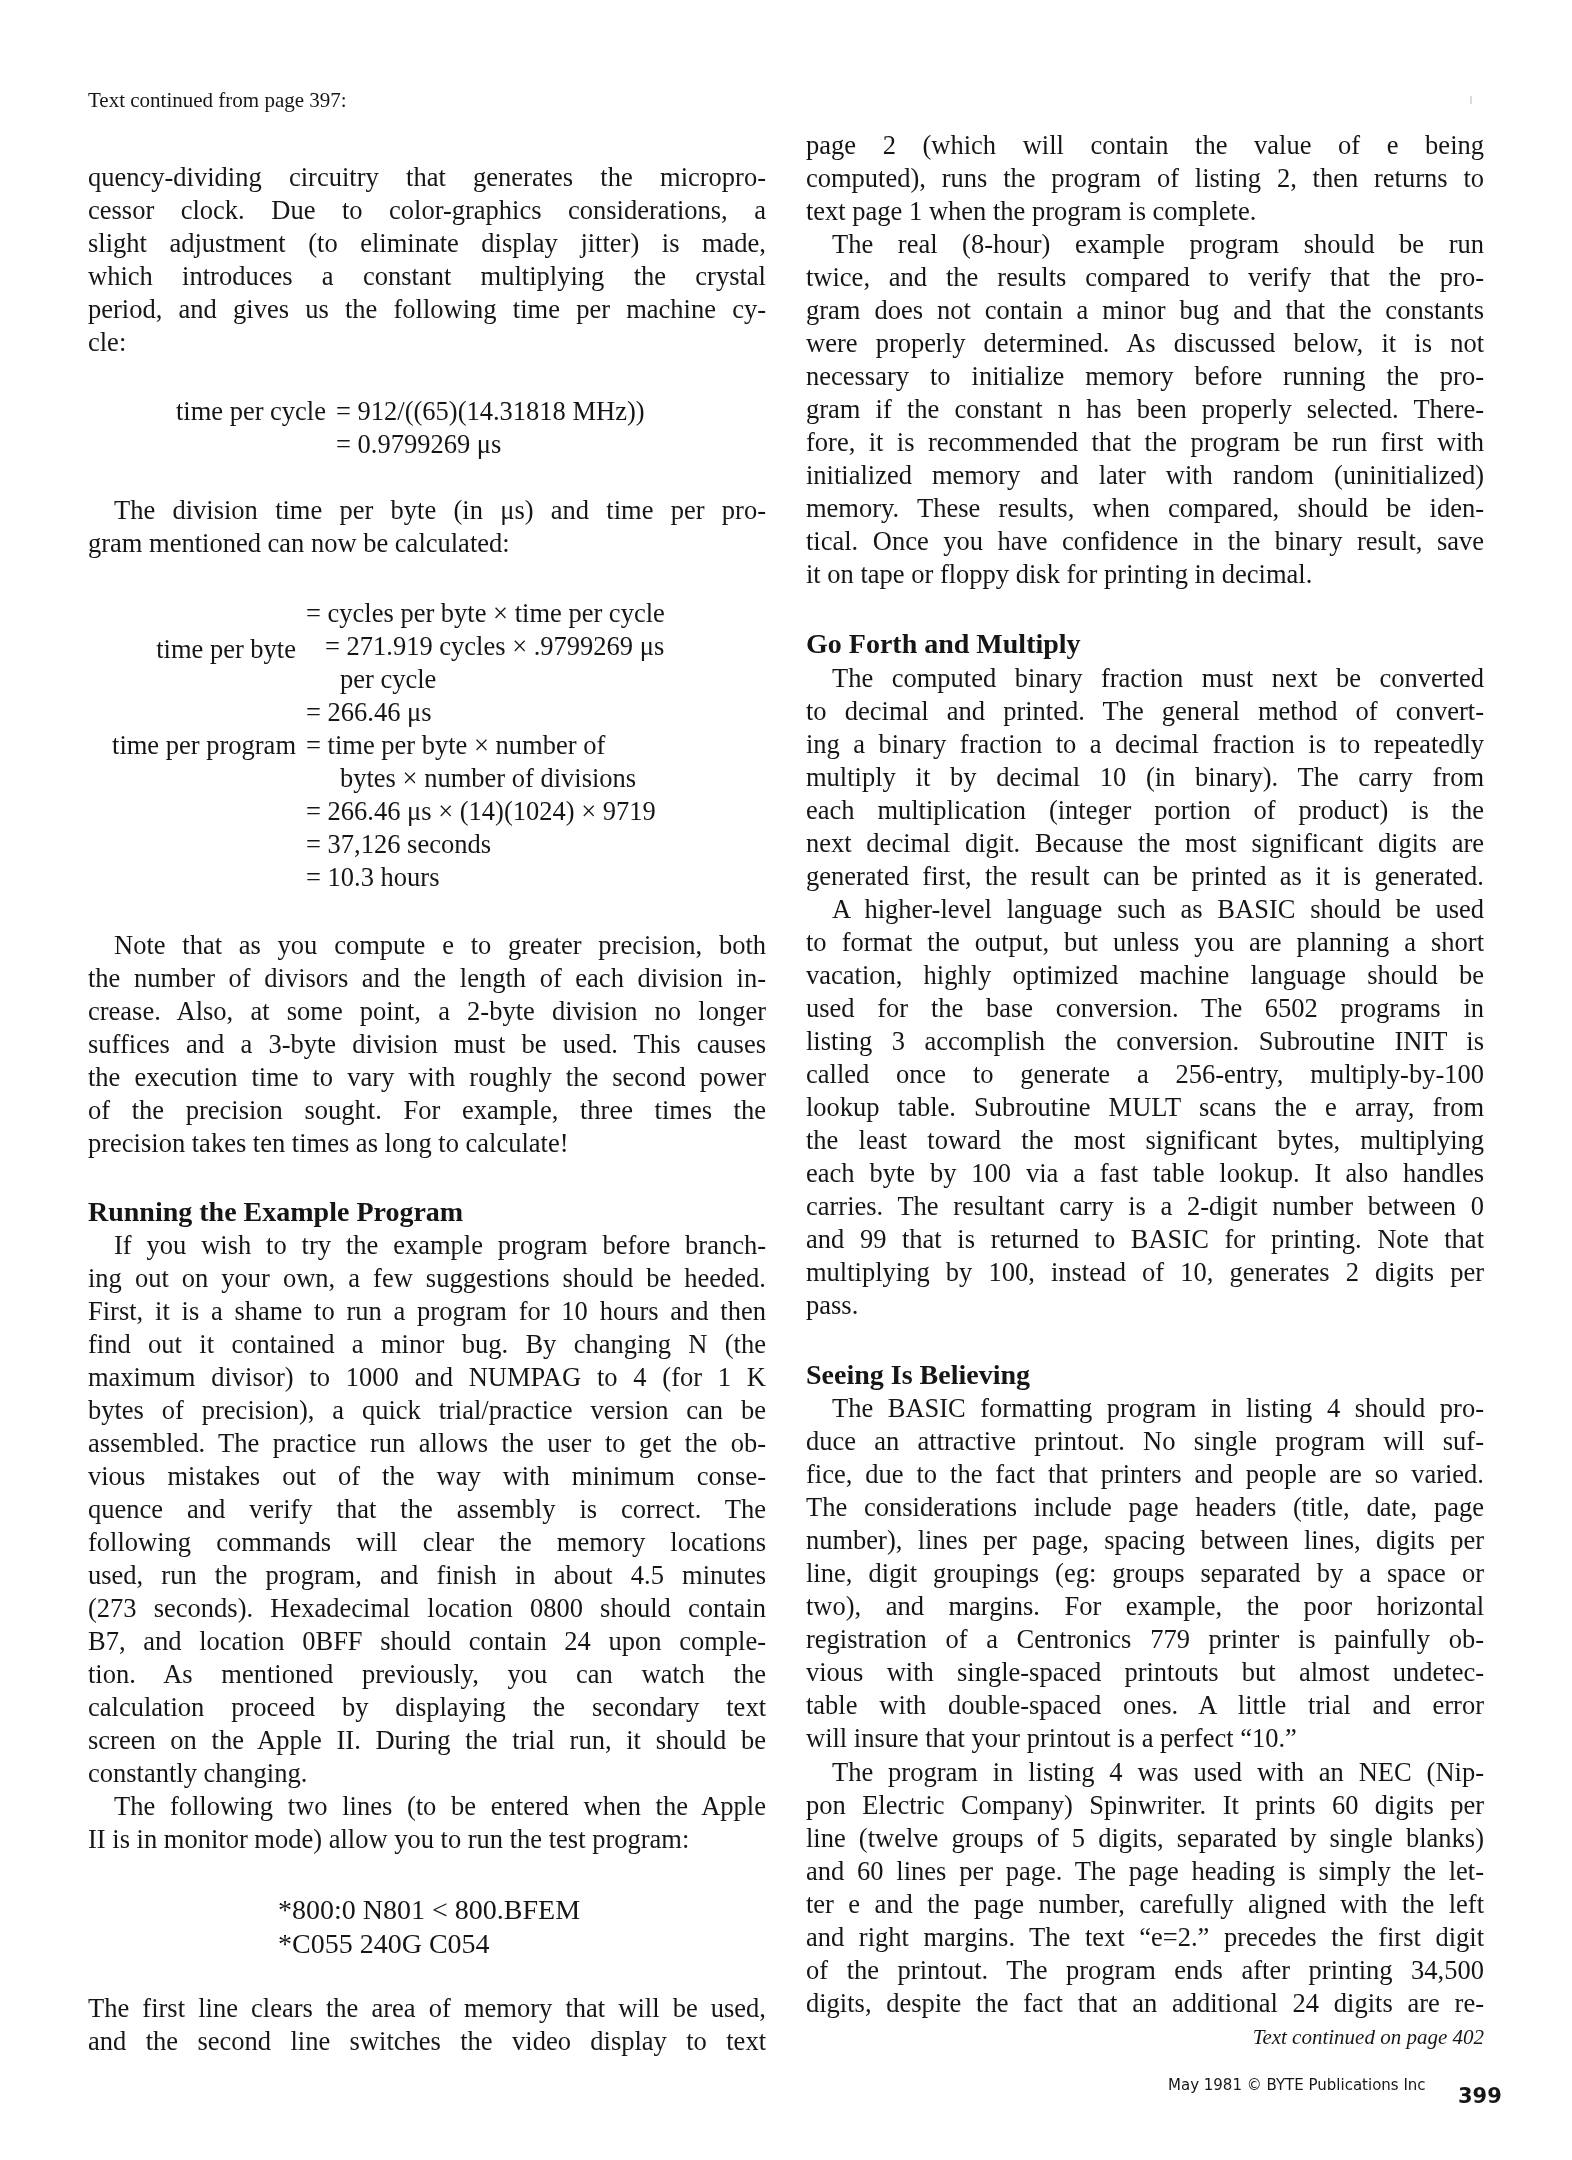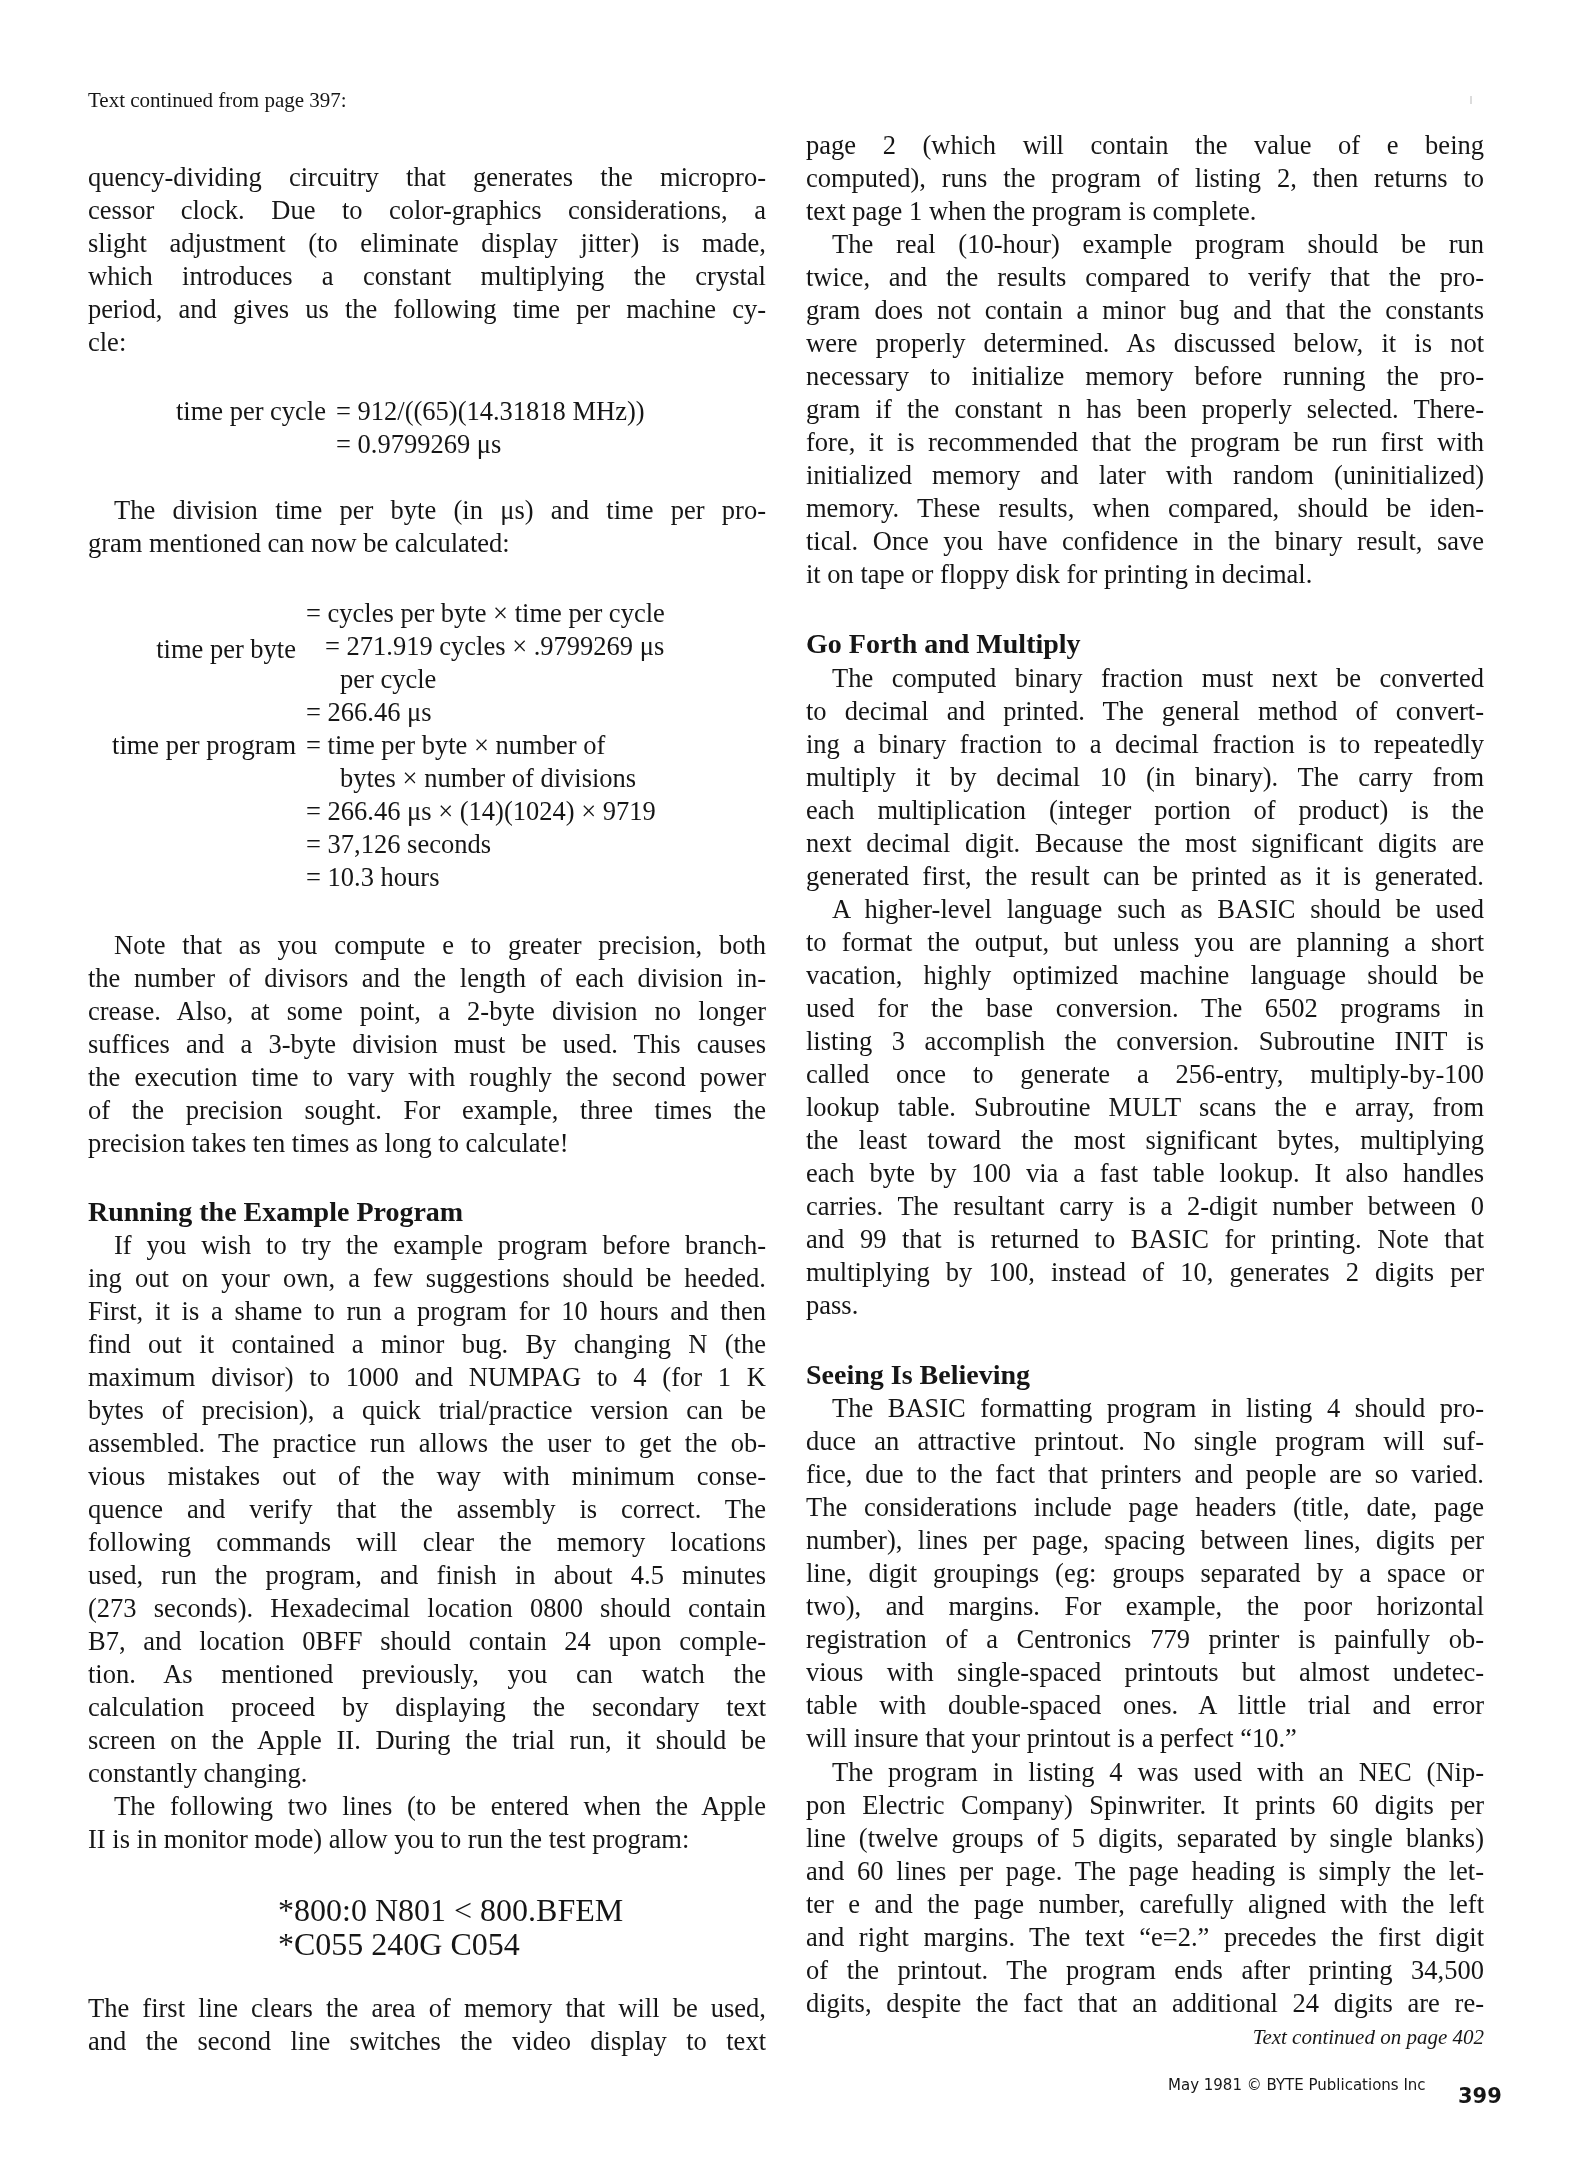--- a/index.html
+++ b/index.html
@@ -12,21 +12,21 @@
     .col-left { left: 88px; }
     .col-right { left: 806px; }
     .line { position: absolute; left: 0; width: 678px; height: 33px; font-size: 26.5px; line-height: 33px; white-space: nowrap; }
     .j { text-align: justify; text-align-last: justify; }
     .nj { text-align: left; }
     .ind { padding-left: 26px; box-sizing: border-box; }
     .cont-from { position: absolute; left: 0; top: 88px; font-size: 21px; }
     .heading { position: absolute; left: 0; font-size: 28px; font-weight: bold; line-height: 34px; }
     .eq { position: absolute; font-size: 26.5px; line-height: 33px; white-space: nowrap; }
     .eq-lbl { text-align: right; }
-    .cmd { position: absolute; left: 190px; font-size: 32px; line-height: 34px; white-space: nowrap; }
+    .cmd { position: absolute; left: 190px; font-size: 28px; line-height: 34px; white-space: nowrap; }
     .cont-on { position: absolute; right: 0; font-size: 21px; font-style: italic; }
     .footer { position: absolute; top: 2076px; left: 1168px; font-family: "DejaVu Sans", sans-serif; font-size: 15px; white-space: nowrap; }
     .page-num { position: absolute; top: 2070px; left: 1458px; font-family: "DejaVu Sans", sans-serif; font-size: 21px; font-weight: bold; margin-top: 14px; }
     .mark { position: absolute; left: 1470px; top: 96px; width: 2px; height: 8px; background: #dcdcdc; }
   </style>
 </head>
 <body>
 
 <div class="mark"></div>
 
@@ -103,21 +103,21 @@
 
   <div class="line j" style="top:1992px">The first line clears the area of memory that will be used,</div>
   <div class="line j" style="top:2025px">and the second line switches the video display to text</div>
 </div>
 
 <div class="col col-right">
   <div class="line j" style="top:129px">page 2 (which will contain the value of e being</div>
   <div class="line j" style="top:162px">computed), runs the program of listing 2, then returns to</div>
   <div class="line nj" style="top:195px">text page 1 when the program is complete.</div>
 
-  <div class="line j ind" style="top:228px">The real (10-hour) example program should be run</div>
+  <div class="line j ind" style="top:228px">The real (8-hour) example program should be run</div>
   <div class="line j" style="top:261px">twice, and the results compared to verify that the pro-</div>
   <div class="line j" style="top:294px">gram does not contain a minor bug and that the constants</div>
   <div class="line j" style="top:327px">were properly determined. As discussed below, it is not</div>
   <div class="line j" style="top:360px">necessary to initialize memory before running the pro-</div>
   <div class="line j" style="top:393px">gram if the constant n has been properly selected. There-</div>
   <div class="line j" style="top:426px">fore, it is recommended that the program be run first with</div>
   <div class="line j" style="top:459px">initialized memory and later with random (uninitialized)</div>
   <div class="line j" style="top:492px">memory. These results, when compared, should be iden-</div>
   <div class="line j" style="top:525px">tical. Once you have confidence in the binary result, save</div>
   <div class="line nj" style="top:558px">it on tape or floppy disk for printing in decimal.</div>

